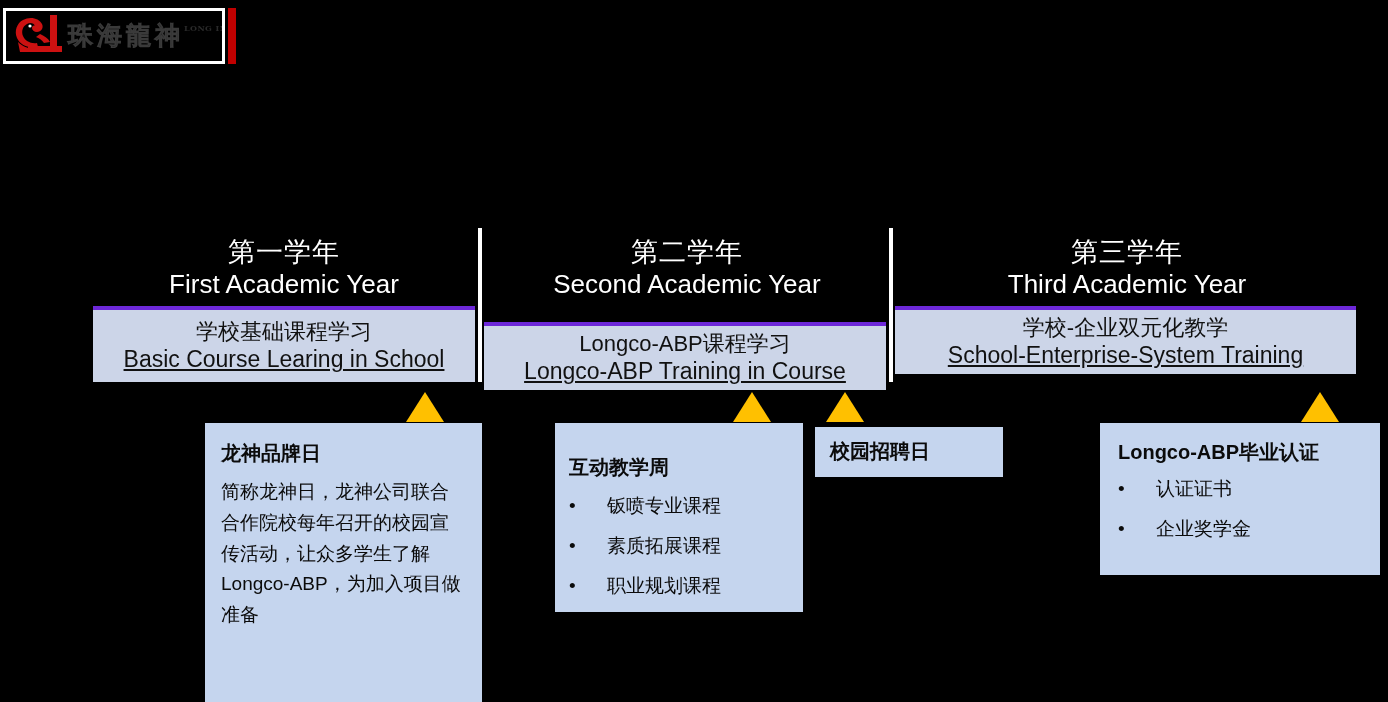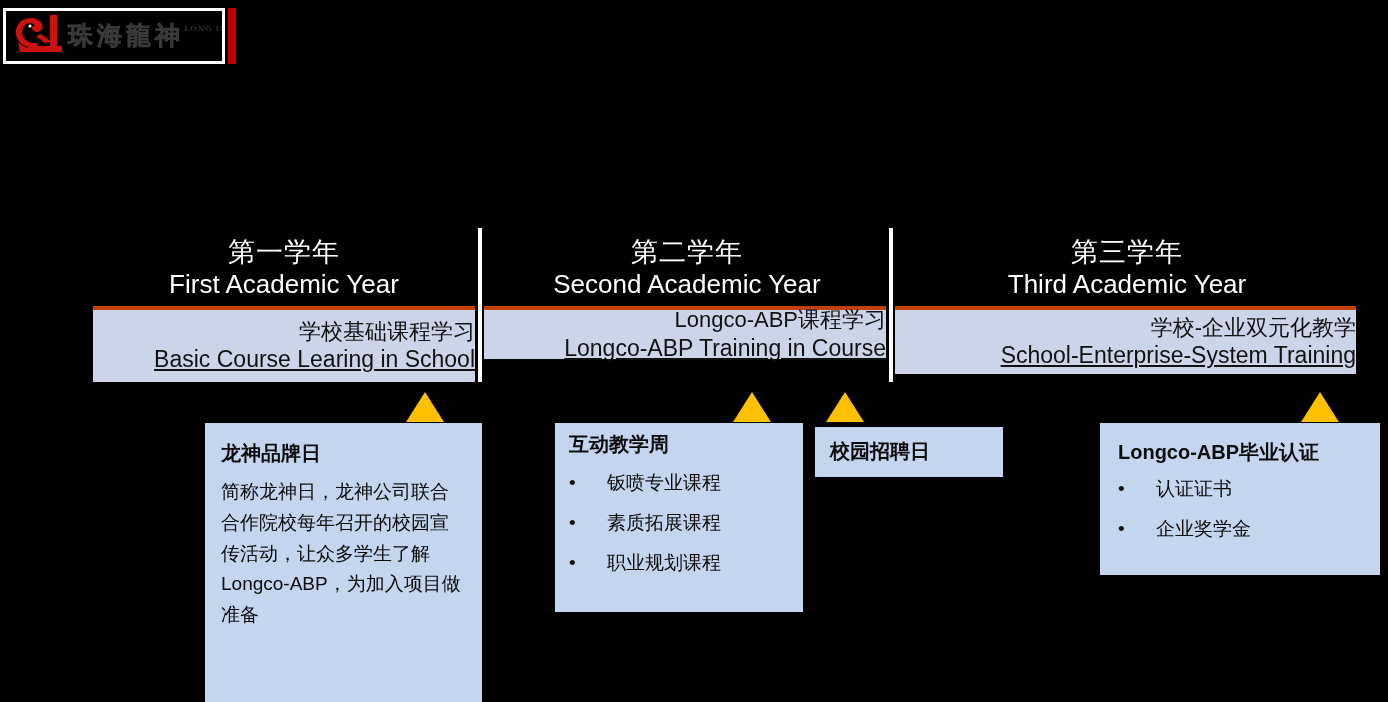--- a/index.html
+++ b/index.html
@@ -90,24 +90,24 @@
   .divider {
     position: absolute;
     width: 4px;
     background: #ffffff;
   }
 
   
   .bar {
     position: absolute;
     background: #ccd5e8;
-    border-top: 4px solid #c2410c;
+    border-top: 4px solid #6d28d9;
     box-sizing: border-box;
     color: #111111;
-    text-align: right;
+    text-align: center;
     display: flex;
     flex-direction: column;
     justify-content: center;
     line-height: 1.22;
   }
   .bar-cn { font-size: 22px; }
   .bar-en { font-size: 23px; text-decoration: underline; }
 
   
   .tri {
@@ -149,21 +149,21 @@
     width: 38px;
     flex: 0 0 38px;
     font-size: 19px;
   }
 
   
   #card-brand-day      { left: 205px; top: 423px; width: 277px; height: 279px; padding: 18px 16px 0 16px; }
   #card-brand-day .card-title { margin-bottom: 12px; }
   #card-brand-day .card-body  { width: 246px; }
 
-  #card-teaching-week  { left: 555px; top: 423px; width: 248px; height: 189px; padding: 9px 10px 0 14px; }
+  #card-teaching-week  { left: 555px; top: 423px; width: 248px; height: 189px; padding: 32px 10px 0 14px; }
   #card-teaching-week .card-title { margin-bottom: 17px; }
 
   #card-recruit-day    { left: 815px; top: 427px; width: 188px; height: 50px; padding: 12px 16px 0 15px; }
 
   #card-graduation     { left: 1100px; top: 423px; width: 280px; height: 152px; padding: 17px 10px 0 18px; }
   #card-graduation .card-title { margin-bottom: 15px; }
 </style>
 </head>
 <body>
 
@@ -204,21 +204,21 @@
 </div>
 
 <div class="divider" style="left:478px; top:228px; height:154px;"></div>
 <div class="divider" style="left:889px; top:228px; height:154px;"></div>
 
 <div class="bar" style="left:93px; top:306px; width:382px; height:76px;">
   <div class="bar-cn">学校基础课程学习</div>
   <div class="bar-en">Basic Course Learing in School</div>
 </div>
 
-<div class="bar" style="left:484px; top:306px; width:402px; height:53px;">
+<div class="bar" style="left:484px; top:322px; width:402px; height:68px;">
   <div class="bar-cn">Longco-ABP课程学习</div>
   <div class="bar-en">Longco-ABP Training in Course</div>
 </div>
 
 <div class="bar" style="left:895px; top:306px; width:461px; height:68px;">
   <div class="bar-cn">学校-企业双元化教学</div>
   <div class="bar-en">School-Enterprise-System Training</div>
 </div>
 
 <div class="tri" style="left:406px; top:392px;"></div>

